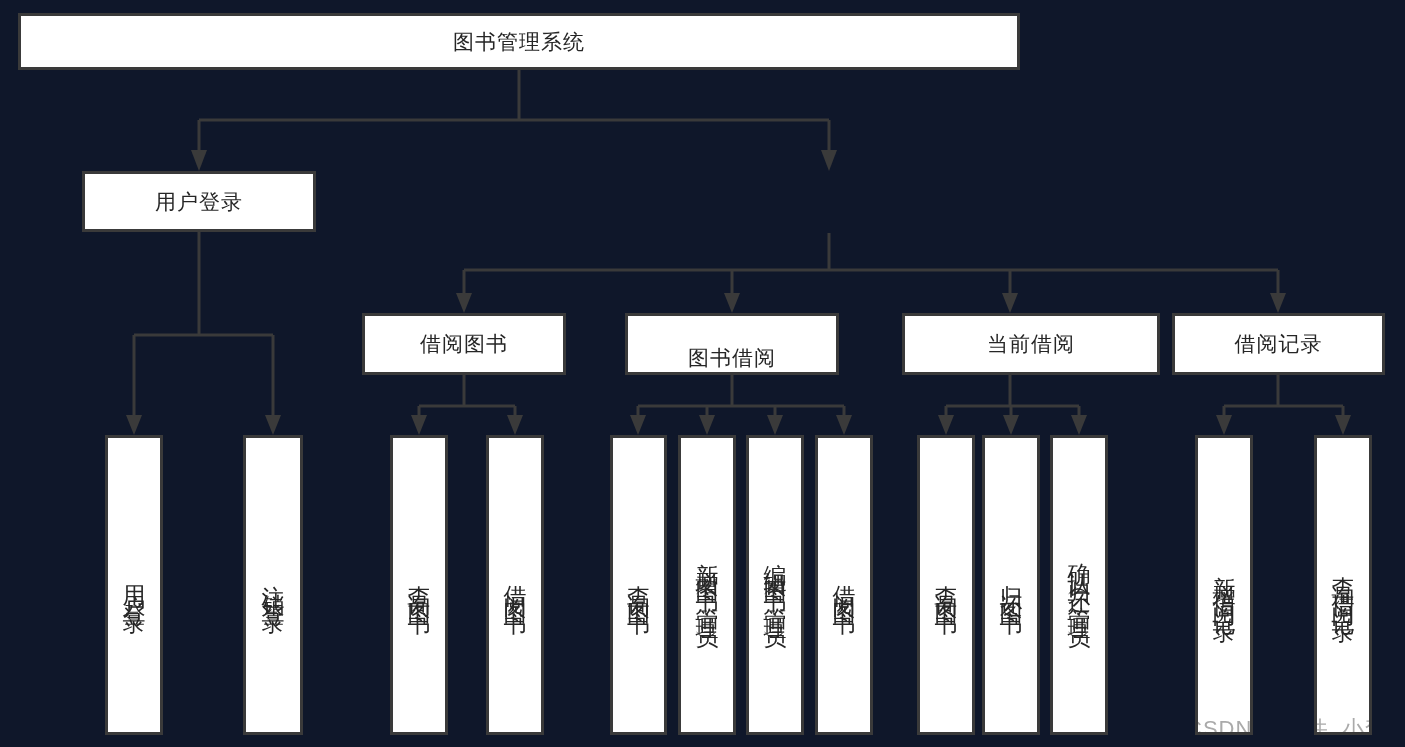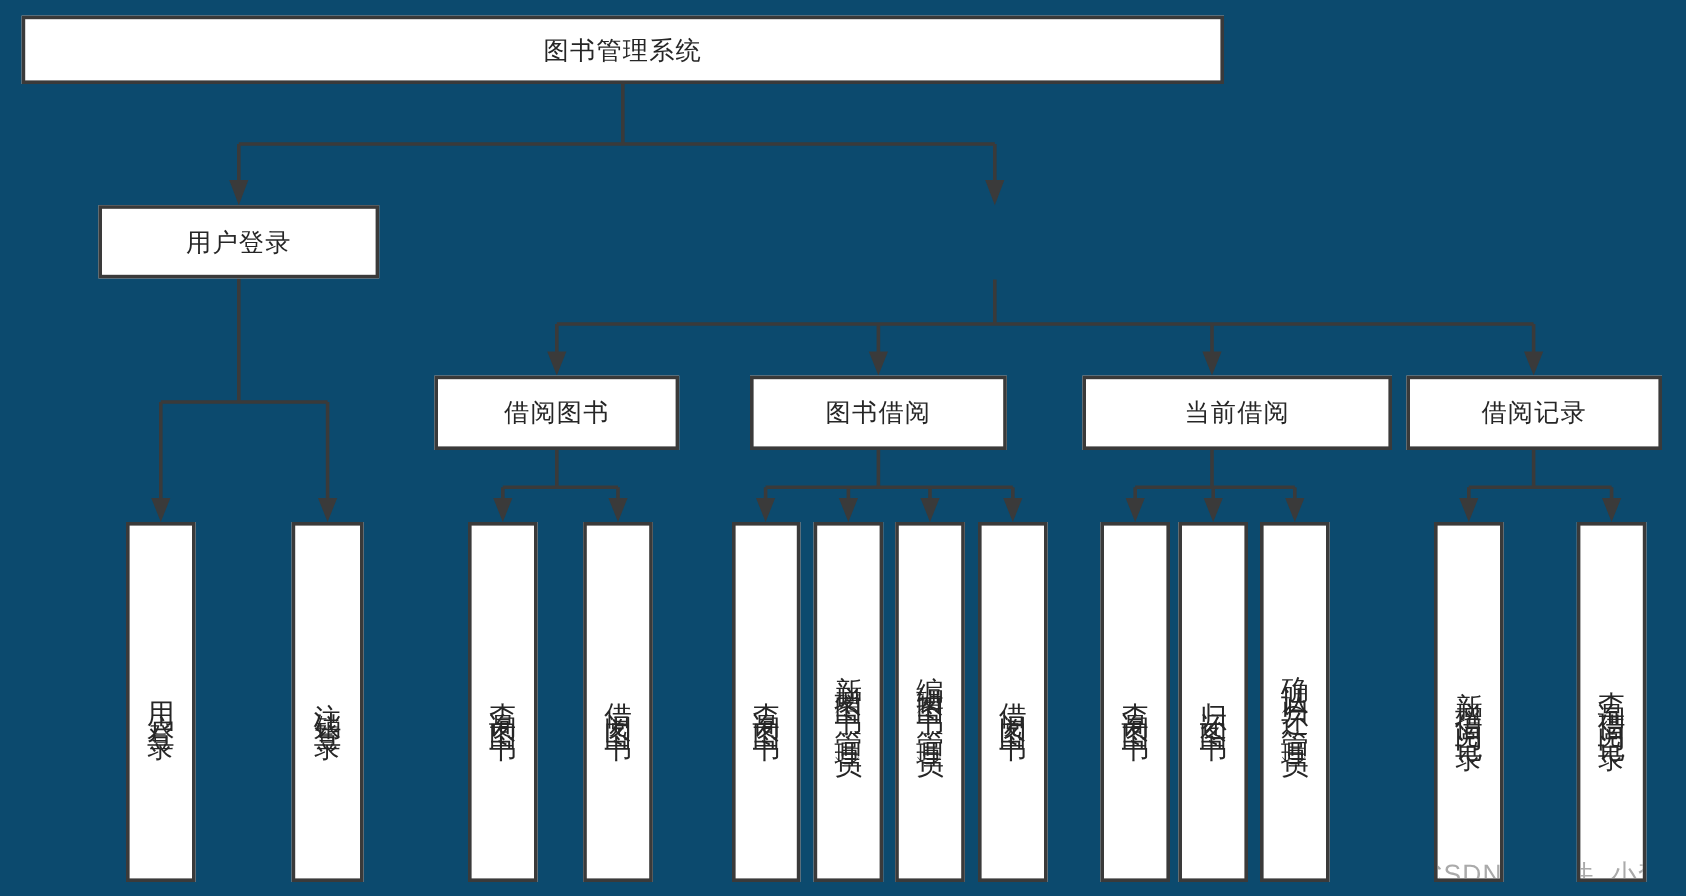--- a/index.html
+++ b/index.html
@@ -1,19 +1,19 @@
 <!DOCTYPE html>
 <html><head>
 <meta charset="utf-8">
 <style>
   html,body{margin:0;padding:0;background:#ffffff;}
   .canvas{
     position:relative;
     width:1405px;height:747px;
-    background:#0c4a6e;
+    background:#0f172a;
     font-family:"Liberation Sans","DejaVu Sans",sans-serif;
     overflow:hidden;
   }
   .connectors{position:absolute;left:0;top:0;z-index:1;}
   .node{
     position:absolute;
     background:#ffffff;
     border:3px solid #3a3a3a;
     box-sizing:border-box;
     display:flex;align-items:center;justify-content:center;
@@ -79,21 +79,21 @@
     <span>图书管理系统</span>
   </div>
 
   <div class="node hbox" style="left:82px;top:171px;width:234px;height:61px;">
     <span>用户登录</span>
   </div>
 
   <div class="node hbox" style="left:362px;top:313px;width:204px;height:62px;">
     <span>借阅图书</span>
   </div>
-  <div class="node hbox" style="left:625px;top:313px;width:214px;height:62px;">
+  <div class="node hbox" style="left:625px;top:313px;width:214px;height:62px;align-items:flex-end;">
     <span>图书借阅</span>
   </div>
   <div class="node hbox" style="left:902px;top:313px;width:258px;height:62px;">
     <span>当前借阅</span>
   </div>
   <div class="node hbox" style="left:1172px;top:313px;width:213px;height:62px;">
     <span>借阅记录</span>
   </div>
 
   <div class="node vbox" style="left:105px;top:435px;width:58px;height:300px;">

